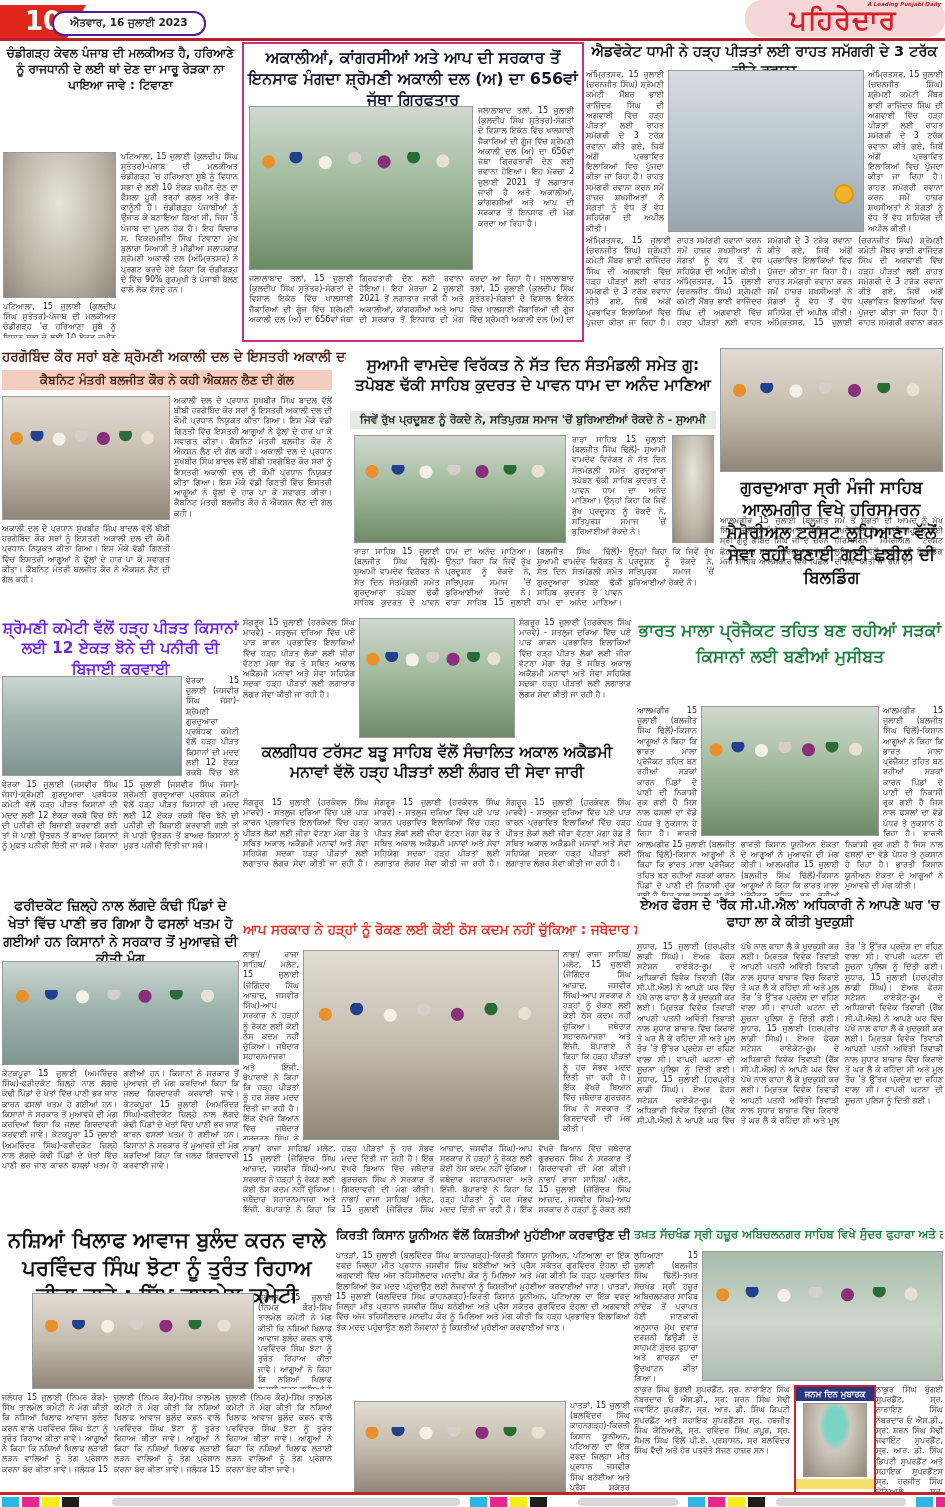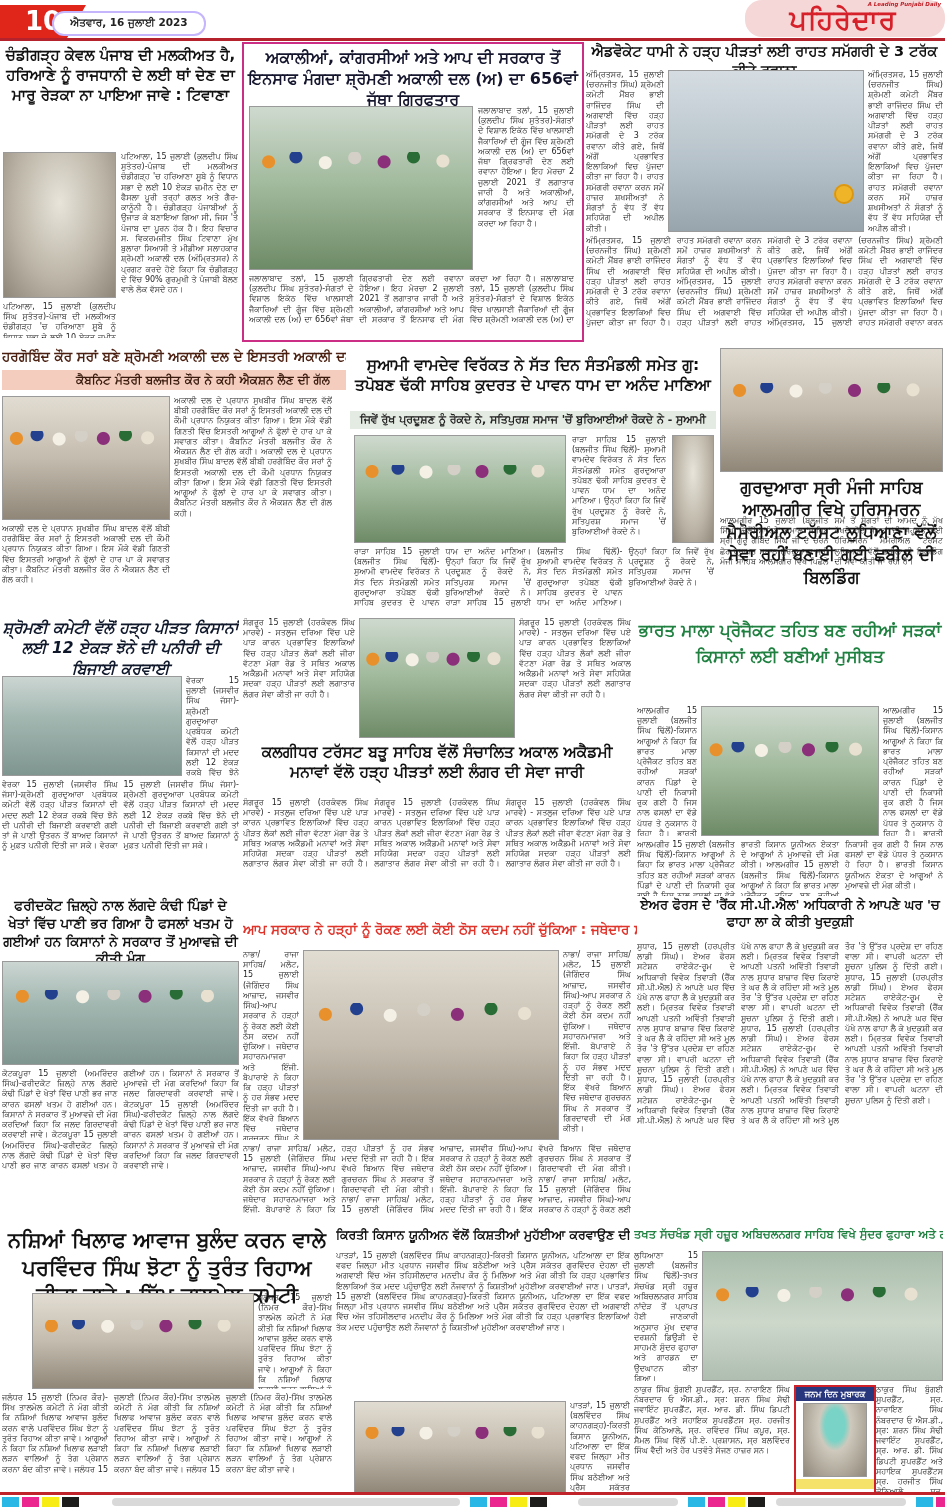--- a/index.html
+++ b/index.html
@@ -3,21 +3,21 @@
 <meta charset="utf-8">
 <style>
   html,body{margin:0;padding:0;background:#e9e9e9;}
   #page{position:relative;width:945px;height:1507px;background:#ffffff;overflow:hidden;
         font-family:"DejaVu Sans","Liberation Sans",sans-serif;color:#1a1a1a;}
   
   #hdr{position:absolute;left:0;top:0;width:945px;height:38px;background:#fff;border-bottom:3px solid #b6222b;}
   .pagenum{position:absolute;left:0;top:5px;width:86px;height:33px;background:#e0251b;color:#fff;
            font-size:26px;font-weight:bold;line-height:33px;text-align:center;
            clip-path:polygon(0 0,100% 0,78% 100%,0 100%);}
-  .datepill{position:absolute;left:52px;top:11px;width:150px;height:21px;border:2px solid #c4b5fd;border-radius:12px;
+  .datepill{position:absolute;left:52px;top:11px;width:150px;height:21px;border:2px solid #4c1d95;border-radius:12px;
             background:#fff;font-size:10.5px;font-weight:bold;line-height:19px;text-align:center;color:#222;}
   .masthead{position:absolute;right:0;top:0;width:200px;height:37px;background:#f5d7d7;border-radius:17px;}
   .mast-title{position:absolute;left:0;right:4px;top:4px;font-size:27px;font-weight:bold;color:#d6202a;
               text-align:center;line-height:32px;letter-spacing:1px;}
   .mast-tag{position:absolute;right:4px;top:1px;font-size:5.5px;color:#c0232a;font-style:italic;font-weight:bold;}
   
   .art{position:absolute;overflow:hidden;background:#fff;}
   .hl{font-weight:bold;color:#111;text-align:center;line-height:1.32;margin:0;}
   .body{font-size:8px;line-height:1.28;text-align:justify;color:#1f1f1f;overflow:hidden;}
   .cols2{column-count:2;column-gap:6px;}
@@ -40,21 +40,21 @@
       radial-gradient(circle at 33% 13%,#f4f0e6 0 6px,transparent 7px),
       radial-gradient(circle at 47% 7%,#d4d0c8 0 6px,transparent 7px),
       radial-gradient(circle at 61% 12%,#8c2f7a 0 6px,transparent 7px),
       radial-gradient(circle at 75% 6%,#2a6c35 0 6px,transparent 7px),
       radial-gradient(circle at 89% 11%,#e8e0d0 0 6px,transparent 7px);
     background-repeat:no-repeat;}
   .sticker{position:absolute;right:10px;bottom:28px;width:20px;height:20px;border-radius:50%;
            background:#f0b429;box-shadow:inset 0 0 0 2px #d99714;}
   
   .c-maroon{color:#4a1f10;}
-  .c-orange{color:#0f172a;font-style:italic;}
+  .c-orange{color:#6d28d9;}
   .c-green{color:#1f8040;}
   .c-red{color:#e0342b;}
   .c-navy{color:#15162e;}
   
   .bday{position:absolute;border:2px solid #d0202a;background:#fff;}
   .bday-title{background:#28367d;color:#fff;font-size:8.5px;font-weight:bold;text-align:center;height:14px;line-height:14px;}
   .bday-photo{position:relative;margin:2px auto 0;width:64px;height:74px;
               background:radial-gradient(ellipse at 50% 30%,#79d3c6 0 22%,#cfc9bd 35%,#8d8577 100%);box-shadow:inset 0 0 0 1px #999;}
   .bday-name{height:10px;background:#f5e26a;margin-top:2px;}
   
@@ -71,21 +71,21 @@
   <div id="hdr">
     <div class="pagenum">10</div>
     <div class="datepill">ਐਤਵਾਰ, 16 ਜੁਲਾਈ 2023</div>
     <div class="masthead">
       <div class="mast-tag">A Leading Punjabi Daily</div>
       <div class="mast-title">ਪਹਿਰੇਦਾਰ</div>
     </div>
   </div>
 
   <section class="art" style="left:3px;top:46px;width:235px;height:292px;">
-    <h2 class="hl" style="font-size:15px;">ਚੰਡੀਗੜ੍ਹ ਕੇਵਲ ਪੰਜਾਬ ਦੀ ਮਲਕੀਅਤ ਹੈ, ਹਰਿਆਣੇ ਨੂੰ ਰਾਜਧਾਨੀ ਦੇ ਲਈ ਥਾਂ ਦੇਣ ਦਾ ਮਾਰੂ ਰੇੜਕਾ ਨਾ ਪਾਇਆ ਜਾਵੇ : ਟਿਵਾਣਾ</h2>
+    <h2 class="hl" style="font-size:12px;">ਚੰਡੀਗੜ੍ਹ ਕੇਵਲ ਪੰਜਾਬ ਦੀ ਮਲਕੀਅਤ ਹੈ, ਹਰਿਆਣੇ ਨੂੰ ਰਾਜਧਾਨੀ ਦੇ ਲਈ ਥਾਂ ਦੇਣ ਦਾ ਮਾਰੂ ਰੇੜਕਾ ਨਾ ਪਾਇਆ ਜਾਵੇ : ਟਿਵਾਣਾ</h2>
     <div class="photo portrait" style="left:0;top:106px;width:113px;height:146px;"></div>
     <div class="body abs" style="left:118px;top:106px;width:117px;height:186px;">ਪਟਿਆਲਾ, 15 ਜੁਲਾਈ (ਕੁਲਦੀਪ ਸਿੰਘ ਸੁਤੰਤਰ)-ਪੰਜਾਬ ਦੀ ਮਲਕੀਅਤ ਚੰਡੀਗੜ੍ਹ 'ਚ ਹਰਿਆਣਾ ਸੂਬੇ ਨੂੰ ਵਿਧਾਨ ਸਭਾ ਦੇ ਲਈ 10 ਏਕੜ ਜ਼ਮੀਨ ਦੇਣ ਦਾ ਫੈਸਲਾ ਪੂਰੀ ਤਰ੍ਹਾਂ ਗਲਤ ਅਤੇ ਗੈਰ-ਕਾਨੂੰਨੀ ਹੈ। ਚੰਡੀਗੜ੍ਹ ਪੰਜਾਬੀਆਂ ਨੂੰ ਉਜਾੜ ਕੇ ਬਣਾਇਆ ਗਿਆ ਸੀ, ਜਿਸ 'ਤੇ ਪੰਜਾਬ ਦਾ ਪੂਰਨ ਹੱਕ ਹੈ। ਇਹ ਵਿਚਾਰ ਸ. ਵਿਕਰਮਜੀਤ ਸਿੰਘ ਟਿਵਾਣਾ ਮੁੱਖ ਬੁਲਾਰਾ ਸਿਆਸੀ ਤੇ ਮੀਡੀਆ ਸਲਾਹਕਾਰ ਸ਼੍ਰੋਮਣੀ ਅਕਾਲੀ ਦਲ (ਅੰਮ੍ਰਿਤਸਰ) ਨੇ ਪ੍ਰਗਟ ਕਰਦੇ ਹੋਏ ਕਿਹਾ ਕਿ ਚੰਡੀਗੜ੍ਹ ਦੇ ਵਿੱਚ 90% ਗੁਰਮੁਖੀ ਤੇ ਪੰਜਾਬੀ ਬੋਲਣ ਵਾਲੇ ਲੋਕ ਵੱਸਦੇ ਹਨ।</div>
     <div class="body abs" style="left:0;top:256px;width:113px;height:36px;">ਪਟਿਆਲਾ, 15 ਜੁਲਾਈ (ਕੁਲਦੀਪ ਸਿੰਘ ਸੁਤੰਤਰ)-ਪੰਜਾਬ ਦੀ ਮਲਕੀਅਤ ਚੰਡੀਗੜ੍ਹ 'ਚ ਹਰਿਆਣਾ ਸੂਬੇ ਨੂੰ ਵਿਧਾਨ ਸਭਾ ਦੇ ਲਈ 10 ਏਕੜ ਜ਼ਮੀਨ ਦੇਣ ਦਾ ਫੈਸਲਾ ਪੂਰੀ ਤਰ੍ਹਾਂ ਗਲਤ ਅਤੇ ਗੈਰ-ਕਾਨੂੰਨੀ ਹੈ। ਚੰਡੀਗੜ੍ਹ ਪੰਜਾਬੀਆਂ ਨੂੰ ਉਜਾੜ ਕੇ ਬਣਾਇਆ ਗਿਆ ਸੀ, ਜਿਸ 'ਤੇ ਪੰਜਾਬ ਦਾ ਪੂਰਨ ਹੱਕ ਹੈ। ਇਹ ਵਿਚਾਰ ਸ. ਵਿਕਰਮਜੀਤ ਸਿੰਘ ਟਿਵਾਣਾ ਮੁੱਖ ਬੁਲਾਰਾ ਸਿਆਸੀ ਤੇ ਮੀਡੀਆ ਸਲਾਹਕਾਰ ਸ਼੍ਰੋਮਣੀ ਅਕਾਲੀ ਦਲ (ਅੰਮ੍ਰਿਤਸਰ) ਨੇ ਪ੍ਰਗਟ ਕਰਦੇ ਹੋਏ ਕਿਹਾ ਕਿ ਚੰਡੀਗੜ੍ਹ ਦੇ ਵਿੱਚ 90% ਗੁਰਮੁਖੀ ਤੇ ਪੰਜਾਬੀ ਬੋਲਣ ਵਾਲੇ ਲੋਕ ਵੱਸਦੇ ਹਨ।</div>
   </section>
 
   <section class="art" style="left:242px;top:42px;width:332px;height:290px;border:2.5px solid #cb2e85;padding:3px;">
     <h2 class="hl c-navy" style="font-size:16px;">ਅਕਾਲੀਆਂ, ਕਾਂਗਰਸੀਆਂ ਅਤੇ ਆਪ ਦੀ ਸਰਕਾਰ ਤੋਂ ਇਨਸਾਫ ਮੰਗਦਾ ਸ਼੍ਰੋਮਣੀ ਅਕਾਲੀ ਦਲ (ਅ) ਦਾ 656ਵਾਂ ਜੱਥਾ ਗ੍ਰਿਫਤਾਰ</h2>
     <div class="photo outdoor people" style="left:5px;top:62px;width:224px;height:164px;"></div>
     <div class="body abs" style="left:234px;top:62px;width:96px;height:164px;">ਜਲਾਲਾਬਾਦ ਤਲਾਂ, 15 ਜੁਲਾਈ (ਕੁਲਦੀਪ ਸਿੰਘ ਸੁਤੰਤਰ)-ਸੰਗਤਾਂ ਦੇ ਵਿਸ਼ਾਲ ਇਕੱਠ ਵਿੱਚ ਖਾਲਸਾਈ ਜੈਕਾਰਿਆਂ ਦੀ ਗੂੰਜ ਵਿੱਚ ਸ਼੍ਰੋਮਣੀ ਅਕਾਲੀ ਦਲ (ਅ) ਦਾ 656ਵਾਂ ਜੱਥਾ ਗ੍ਰਿਫਤਾਰੀ ਦੇਣ ਲਈ ਰਵਾਨਾ ਹੋਇਆ। ਇਹ ਮੋਰਚਾ 2 ਜੁਲਾਈ 2021 ਤੋਂ ਲਗਾਤਾਰ ਜਾਰੀ ਹੈ ਅਤੇ ਅਕਾਲੀਆਂ, ਕਾਂਗਰਸੀਆਂ ਅਤੇ ਆਪ ਦੀ ਸਰਕਾਰ ਤੋਂ ਇਨਸਾਫ ਦੀ ਮੰਗ ਕਰਦਾ ਆ ਰਿਹਾ ਹੈ।</div>
     <div class="body cols3 abs" style="left:5px;top:230px;width:325px;height:52px;">ਜਲਾਲਾਬਾਦ ਤਲਾਂ, 15 ਜੁਲਾਈ (ਕੁਲਦੀਪ ਸਿੰਘ ਸੁਤੰਤਰ)-ਸੰਗਤਾਂ ਦੇ ਵਿਸ਼ਾਲ ਇਕੱਠ ਵਿੱਚ ਖਾਲਸਾਈ ਜੈਕਾਰਿਆਂ ਦੀ ਗੂੰਜ ਵਿੱਚ ਸ਼੍ਰੋਮਣੀ ਅਕਾਲੀ ਦਲ (ਅ) ਦਾ 656ਵਾਂ ਜੱਥਾ ਗ੍ਰਿਫਤਾਰੀ ਦੇਣ ਲਈ ਰਵਾਨਾ ਹੋਇਆ। ਇਹ ਮੋਰਚਾ 2 ਜੁਲਾਈ 2021 ਤੋਂ ਲਗਾਤਾਰ ਜਾਰੀ ਹੈ ਅਤੇ ਅਕਾਲੀਆਂ, ਕਾਂਗਰਸੀਆਂ ਅਤੇ ਆਪ ਦੀ ਸਰਕਾਰ ਤੋਂ ਇਨਸਾਫ ਦੀ ਮੰਗ ਕਰਦਾ ਆ ਰਿਹਾ ਹੈ। ਜਲਾਲਾਬਾਦ ਤਲਾਂ, 15 ਜੁਲਾਈ (ਕੁਲਦੀਪ ਸਿੰਘ ਸੁਤੰਤਰ)-ਸੰਗਤਾਂ ਦੇ ਵਿਸ਼ਾਲ ਇਕੱਠ ਵਿੱਚ ਖਾਲਸਾਈ ਜੈਕਾਰਿਆਂ ਦੀ ਗੂੰਜ ਵਿੱਚ ਸ਼੍ਰੋਮਣੀ ਅਕਾਲੀ ਦਲ (ਅ) ਦਾ 656ਵਾਂ ਜੱਥਾ ਗ੍ਰਿਫਤਾਰੀ ਦੇਣ ਲਈ ਰਵਾਨਾ ਹੋਇਆ। ਇਹ ਮੋਰਚਾ 2 ਜੁਲਾਈ 2021 ਤੋਂ ਲਗਾਤਾਰ ਜਾਰੀ ਹੈ ਅਤੇ ਅਕਾਲੀਆਂ, ਕਾਂਗਰਸੀਆਂ ਅਤੇ ਆਪ ਦੀ ਸਰਕਾਰ ਤੋਂ ਇਨਸਾਫ ਦੀ ਮੰਗ ਕਰਦਾ ਆ ਰਿਹਾ ਹੈ।</div>
@@ -96,21 +96,21 @@
     <div class="body abs" style="left:0;top:28px;width:78px;height:162px;">ਅੰਮ੍ਰਿਤਸਰ, 15 ਜੁਲਾਈ (ਚਰਨਜੀਤ ਸਿੰਘ) ਸ਼੍ਰੋਮਣੀ ਕਮੇਟੀ ਮੈਂਬਰ ਭਾਈ ਰਾਜਿੰਦਰ ਸਿੰਘ ਦੀ ਅਗਵਾਈ ਵਿੱਚ ਹੜ੍ਹ ਪੀੜਤਾਂ ਲਈ ਰਾਹਤ ਸਮੱਗਰੀ ਦੇ 3 ਟਰੱਕ ਰਵਾਨਾ ਕੀਤੇ ਗਏ, ਜਿਥੋਂ ਅੱਗੋਂ ਪ੍ਰਭਾਵਿਤ ਇਲਾਕਿਆਂ ਵਿਚ ਪੁੱਜਦਾ ਕੀਤਾ ਜਾ ਰਿਹਾ ਹੈ। ਰਾਹਤ ਸਮੱਗਰੀ ਰਵਾਨਾ ਕਰਨ ਸਮੇਂ ਹਾਜ਼ਰ ਸ਼ਖਸੀਅਤਾਂ ਨੇ ਸੰਗਤਾਂ ਨੂੰ ਵੱਧ ਤੋਂ ਵੱਧ ਸਹਿਯੋਗ ਦੀ ਅਪੀਲ ਕੀਤੀ।</div>
     <div class="photo truck" style="left:82px;top:28px;width:196px;height:162px;">
       <span class="sticker"></span>
     </div>
     <div class="body abs" style="left:282px;top:28px;width:75px;height:162px;">ਅੰਮ੍ਰਿਤਸਰ, 15 ਜੁਲਾਈ (ਚਰਨਜੀਤ ਸਿੰਘ) ਸ਼੍ਰੋਮਣੀ ਕਮੇਟੀ ਮੈਂਬਰ ਭਾਈ ਰਾਜਿੰਦਰ ਸਿੰਘ ਦੀ ਅਗਵਾਈ ਵਿੱਚ ਹੜ੍ਹ ਪੀੜਤਾਂ ਲਈ ਰਾਹਤ ਸਮੱਗਰੀ ਦੇ 3 ਟਰੱਕ ਰਵਾਨਾ ਕੀਤੇ ਗਏ, ਜਿਥੋਂ ਅੱਗੋਂ ਪ੍ਰਭਾਵਿਤ ਇਲਾਕਿਆਂ ਵਿਚ ਪੁੱਜਦਾ ਕੀਤਾ ਜਾ ਰਿਹਾ ਹੈ। ਰਾਹਤ ਸਮੱਗਰੀ ਰਵਾਨਾ ਕਰਨ ਸਮੇਂ ਹਾਜ਼ਰ ਸ਼ਖਸੀਅਤਾਂ ਨੇ ਸੰਗਤਾਂ ਨੂੰ ਵੱਧ ਤੋਂ ਵੱਧ ਸਹਿਯੋਗ ਦੀ ਅਪੀਲ ਕੀਤੀ।</div>
     <div class="body cols4 abs" style="left:0;top:194px;width:357px;height:100px;">ਅੰਮ੍ਰਿਤਸਰ, 15 ਜੁਲਾਈ (ਚਰਨਜੀਤ ਸਿੰਘ) ਸ਼੍ਰੋਮਣੀ ਕਮੇਟੀ ਮੈਂਬਰ ਭਾਈ ਰਾਜਿੰਦਰ ਸਿੰਘ ਦੀ ਅਗਵਾਈ ਵਿੱਚ ਹੜ੍ਹ ਪੀੜਤਾਂ ਲਈ ਰਾਹਤ ਸਮੱਗਰੀ ਦੇ 3 ਟਰੱਕ ਰਵਾਨਾ ਕੀਤੇ ਗਏ, ਜਿਥੋਂ ਅੱਗੋਂ ਪ੍ਰਭਾਵਿਤ ਇਲਾਕਿਆਂ ਵਿਚ ਪੁੱਜਦਾ ਕੀਤਾ ਜਾ ਰਿਹਾ ਹੈ। ਰਾਹਤ ਸਮੱਗਰੀ ਰਵਾਨਾ ਕਰਨ ਸਮੇਂ ਹਾਜ਼ਰ ਸ਼ਖਸੀਅਤਾਂ ਨੇ ਸੰਗਤਾਂ ਨੂੰ ਵੱਧ ਤੋਂ ਵੱਧ ਸਹਿਯੋਗ ਦੀ ਅਪੀਲ ਕੀਤੀ। ਅੰਮ੍ਰਿਤਸਰ, 15 ਜੁਲਾਈ (ਚਰਨਜੀਤ ਸਿੰਘ) ਸ਼੍ਰੋਮਣੀ ਕਮੇਟੀ ਮੈਂਬਰ ਭਾਈ ਰਾਜਿੰਦਰ ਸਿੰਘ ਦੀ ਅਗਵਾਈ ਵਿੱਚ ਹੜ੍ਹ ਪੀੜਤਾਂ ਲਈ ਰਾਹਤ ਸਮੱਗਰੀ ਦੇ 3 ਟਰੱਕ ਰਵਾਨਾ ਕੀਤੇ ਗਏ, ਜਿਥੋਂ ਅੱਗੋਂ ਪ੍ਰਭਾਵਿਤ ਇਲਾਕਿਆਂ ਵਿਚ ਪੁੱਜਦਾ ਕੀਤਾ ਜਾ ਰਿਹਾ ਹੈ। ਰਾਹਤ ਸਮੱਗਰੀ ਰਵਾਨਾ ਕਰਨ ਸਮੇਂ ਹਾਜ਼ਰ ਸ਼ਖਸੀਅਤਾਂ ਨੇ ਸੰਗਤਾਂ ਨੂੰ ਵੱਧ ਤੋਂ ਵੱਧ ਸਹਿਯੋਗ ਦੀ ਅਪੀਲ ਕੀਤੀ। ਅੰਮ੍ਰਿਤਸਰ, 15 ਜੁਲਾਈ (ਚਰਨਜੀਤ ਸਿੰਘ) ਸ਼੍ਰੋਮਣੀ ਕਮੇਟੀ ਮੈਂਬਰ ਭਾਈ ਰਾਜਿੰਦਰ ਸਿੰਘ ਦੀ ਅਗਵਾਈ ਵਿੱਚ ਹੜ੍ਹ ਪੀੜਤਾਂ ਲਈ ਰਾਹਤ ਸਮੱਗਰੀ ਦੇ 3 ਟਰੱਕ ਰਵਾਨਾ ਕੀਤੇ ਗਏ, ਜਿਥੋਂ ਅੱਗੋਂ ਪ੍ਰਭਾਵਿਤ ਇਲਾਕਿਆਂ ਵਿਚ ਪੁੱਜਦਾ ਕੀਤਾ ਜਾ ਰਿਹਾ ਹੈ। ਰਾਹਤ ਸਮੱਗਰੀ ਰਵਾਨਾ ਕਰਨ ਸਮੇਂ ਹਾਜ਼ਰ ਸ਼ਖਸੀਅਤਾਂ ਨੇ ਸੰਗਤਾਂ ਨੂੰ ਵੱਧ ਤੋਂ ਵੱਧ ਸਹਿਯੋਗ ਦੀ ਅਪੀਲ ਕੀਤੀ।</div>
   </section>
 
   <section class="art" style="left:2px;top:348px;width:344px;height:264px;">
     <h2 class="hl c-maroon" style="font-size:13.5px;white-space:nowrap;">ਹਰਗੋਬਿੰਦ ਕੌਰ ਸਰਾਂ ਬਣੇ ਸ਼੍ਰੋਮਣੀ ਅਕਾਲੀ ਦਲ ਦੇ ਇਸਤਰੀ ਅਕਾਲੀ ਦਲ ਦੇ ਕੌਮੀ ਪ੍ਰਧਾਨ</h2>
-    <div class="subhead abs" style="left:0;top:22px;width:330px;height:20px;background:#f4cdbf;font-size:12px;line-height:20px;color:#3a1c0e;padding-left:36px;">ਕੈਬਨਿਟ ਮੰਤਰੀ ਬਲਜੀਤ ਕੌਰ ਨੇ ਕਹੀ ਐਕਸ਼ਨ ਲੈਣ ਦੀ ਗੱਲ</div>
+    <div class="subhead abs" style="left:0;top:22px;width:330px;height:20px;background:#f4cdbf;font-size:12px;line-height:20px;color:#3a1c0e;">ਕੈਬਨਿਟ ਮੰਤਰੀ ਬਲਜੀਤ ਕੌਰ ਨੇ ਕਹੀ ਐਕਸ਼ਨ ਲੈਣ ਦੀ ਗੱਲ</div>
     <div class="photo indoor people" style="left:0;top:48px;width:168px;height:124px;"></div>
     <div class="body abs" style="left:172px;top:48px;width:158px;height:216px;">ਅਕਾਲੀ ਦਲ ਦੇ ਪ੍ਰਧਾਨ ਸੁਖਬੀਰ ਸਿੰਘ ਬਾਦਲ ਵੱਲੋਂ ਬੀਬੀ ਹਰਗੋਬਿੰਦ ਕੌਰ ਸਰਾਂ ਨੂੰ ਇਸਤਰੀ ਅਕਾਲੀ ਦਲ ਦੀ ਕੌਮੀ ਪ੍ਰਧਾਨ ਨਿਯੁਕਤ ਕੀਤਾ ਗਿਆ। ਇਸ ਮੌਕੇ ਵੱਡੀ ਗਿਣਤੀ ਵਿੱਚ ਇਸਤਰੀ ਆਗੂਆਂ ਨੇ ਫੁੱਲਾਂ ਦੇ ਹਾਰ ਪਾ ਕੇ ਸਵਾਗਤ ਕੀਤਾ। ਕੈਬਨਿਟ ਮੰਤਰੀ ਬਲਜੀਤ ਕੌਰ ਨੇ ਐਕਸ਼ਨ ਲੈਣ ਦੀ ਗੱਲ ਕਹੀ। ਅਕਾਲੀ ਦਲ ਦੇ ਪ੍ਰਧਾਨ ਸੁਖਬੀਰ ਸਿੰਘ ਬਾਦਲ ਵੱਲੋਂ ਬੀਬੀ ਹਰਗੋਬਿੰਦ ਕੌਰ ਸਰਾਂ ਨੂੰ ਇਸਤਰੀ ਅਕਾਲੀ ਦਲ ਦੀ ਕੌਮੀ ਪ੍ਰਧਾਨ ਨਿਯੁਕਤ ਕੀਤਾ ਗਿਆ। ਇਸ ਮੌਕੇ ਵੱਡੀ ਗਿਣਤੀ ਵਿੱਚ ਇਸਤਰੀ ਆਗੂਆਂ ਨੇ ਫੁੱਲਾਂ ਦੇ ਹਾਰ ਪਾ ਕੇ ਸਵਾਗਤ ਕੀਤਾ। ਕੈਬਨਿਟ ਮੰਤਰੀ ਬਲਜੀਤ ਕੌਰ ਨੇ ਐਕਸ਼ਨ ਲੈਣ ਦੀ ਗੱਲ ਕਹੀ।</div>
     <div class="body abs" style="left:0;top:176px;width:168px;height:88px;">ਅਕਾਲੀ ਦਲ ਦੇ ਪ੍ਰਧਾਨ ਸੁਖਬੀਰ ਸਿੰਘ ਬਾਦਲ ਵੱਲੋਂ ਬੀਬੀ ਹਰਗੋਬਿੰਦ ਕੌਰ ਸਰਾਂ ਨੂੰ ਇਸਤਰੀ ਅਕਾਲੀ ਦਲ ਦੀ ਕੌਮੀ ਪ੍ਰਧਾਨ ਨਿਯੁਕਤ ਕੀਤਾ ਗਿਆ। ਇਸ ਮੌਕੇ ਵੱਡੀ ਗਿਣਤੀ ਵਿੱਚ ਇਸਤਰੀ ਆਗੂਆਂ ਨੇ ਫੁੱਲਾਂ ਦੇ ਹਾਰ ਪਾ ਕੇ ਸਵਾਗਤ ਕੀਤਾ। ਕੈਬਨਿਟ ਮੰਤਰੀ ਬਲਜੀਤ ਕੌਰ ਨੇ ਐਕਸ਼ਨ ਲੈਣ ਦੀ ਗੱਲ ਕਹੀ।</div>
   </section>
 
   <section class="art" style="left:350px;top:348px;width:366px;height:264px;margin-top:7px;">
     <h2 class="hl" style="font-size:15.5px;">ਸੁਆਮੀ ਵਾਮਦੇਵ ਵਿਰੱਕਤ ਨੇ ਸੱਤ ਦਿਨ ਸੰਤਮੰਡਲੀ ਸਮੇਤ ਗੁ: ਤਪੋਬਣ ਢੱਕੀ ਸਾਹਿਬ ਕੁਦਰਤ ਦੇ ਪਾਵਨ ਧਾਮ ਦਾ ਅਨੰਦ ਮਾਣਿਆ</h2>
     <div class="subhead abs" style="left:0;top:56px;width:366px;height:18px;background:#e4ebe2;font-size:11px;line-height:18px;color:#222;">ਜਿਵੇਂ ਰੁੱਖ ਪ੍ਰਦੂਸ਼ਣ ਨੂੰ ਰੋਕਦੇ ਨੇ, ਸਤਿਪੁਰਸ਼ ਸਮਾਜ 'ਚੋਂ ਬੁਰਿਆਈਆਂ ਰੋਕਦੇ ਨੇ - ਸੁਆਮੀ</div>
     <div class="photo outdoor people" style="left:4px;top:80px;width:212px;height:108px;"></div>
     <div class="body abs" style="left:222px;top:80px;width:94px;height:108px;">ਰਾੜਾ ਸਾਹਿਬ 15 ਜੁਲਾਈ (ਬਲਜੀਤ ਸਿੰਘ ਢਿੱਲੋਂ)- ਸੁਆਮੀ ਵਾਮਦੇਵ ਵਿਰੱਕਤ ਨੇ ਸੱਤ ਦਿਨ ਸੰਤਮੰਡਲੀ ਸਮੇਤ ਗੁਰਦੁਆਰਾ ਤਪੋਬਣ ਢੱਕੀ ਸਾਹਿਬ ਕੁਦਰਤ ਦੇ ਪਾਵਨ ਧਾਮ ਦਾ ਅਨੰਦ ਮਾਣਿਆ। ਉਨ੍ਹਾਂ ਕਿਹਾ ਕਿ ਜਿਵੇਂ ਰੁੱਖ ਪ੍ਰਦੂਸ਼ਣ ਨੂੰ ਰੋਕਦੇ ਨੇ, ਸਤਿਪੁਰਸ਼ ਸਮਾਜ 'ਚੋਂ ਬੁਰਿਆਈਆਂ ਰੋਕਦੇ ਨੇ।</div>

